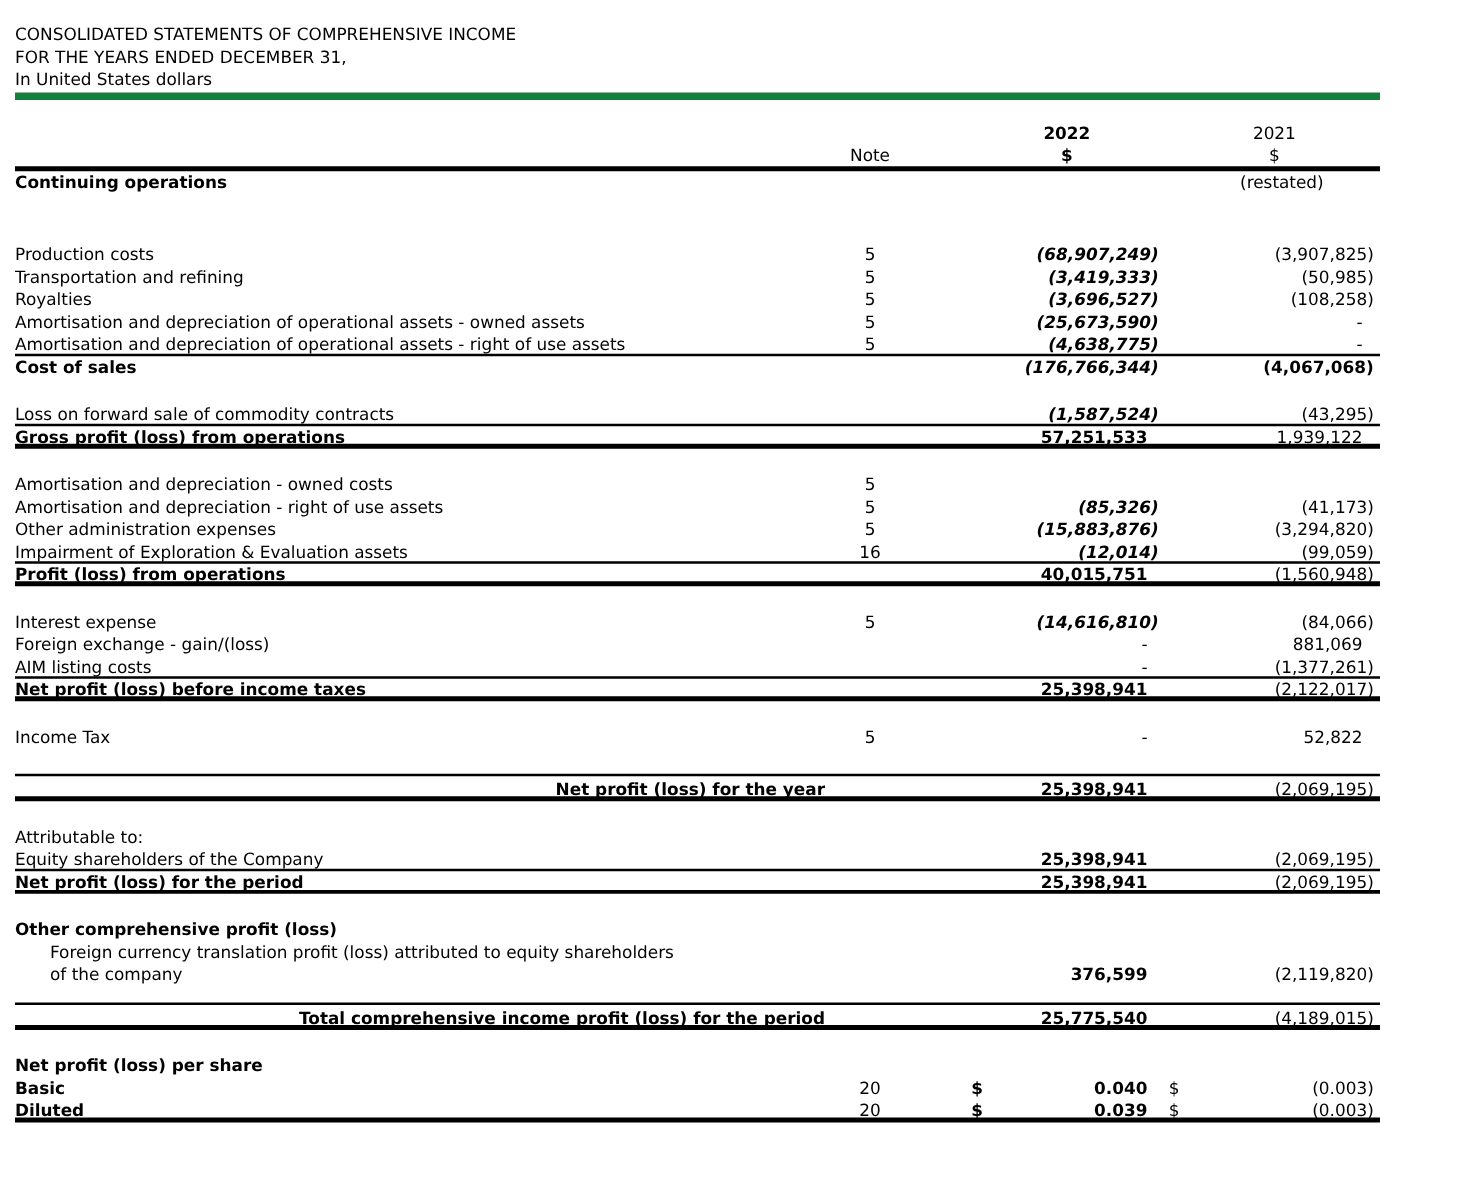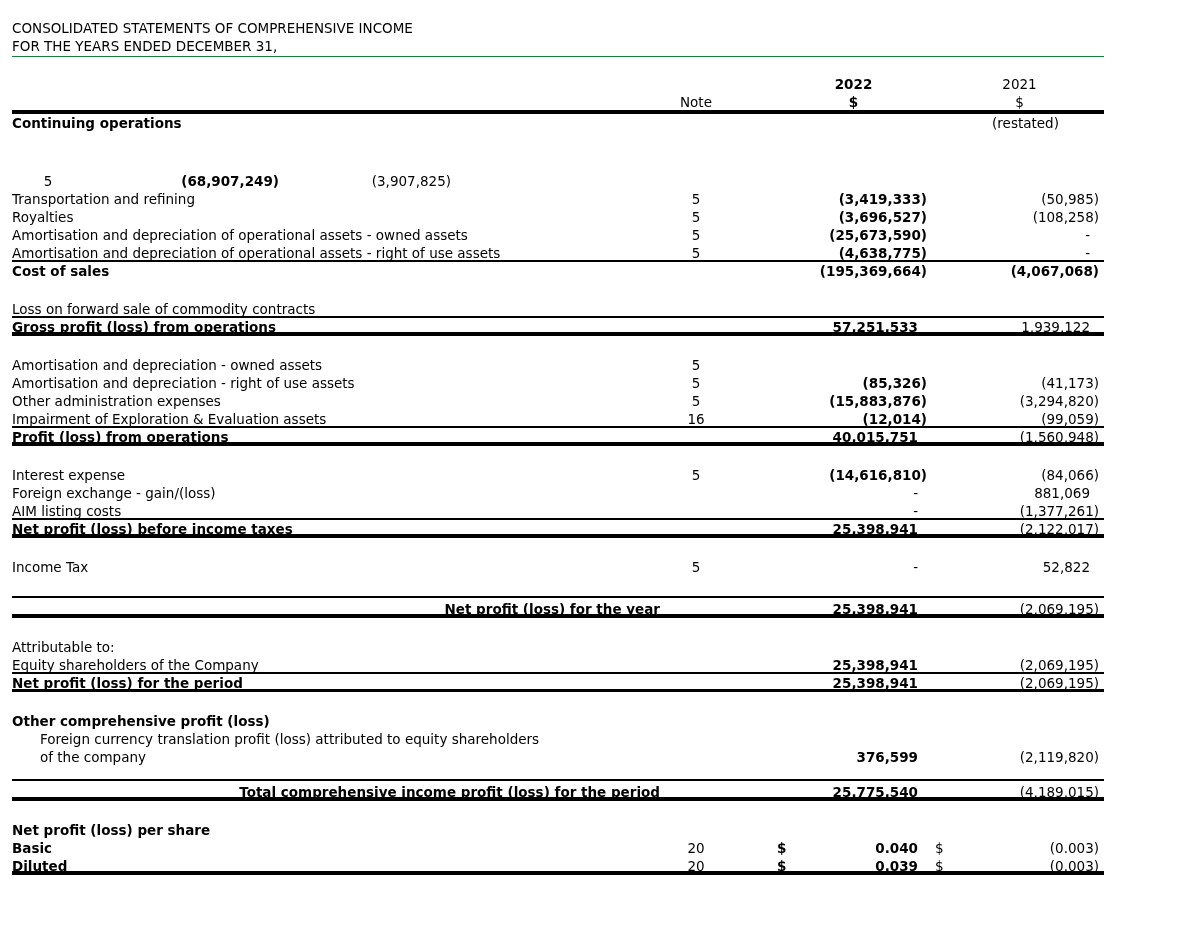--- a/index.html
+++ b/index.html
@@ -8,38 +8,38 @@
     width: 1182px; height: 942px;
     font-family: "DejaVu Sans", "Liberation Sans", sans-serif;
     font-size: 13.5px; color: #000;
     overflow: hidden;
   }
   .page { padding: 19px 0 0 12px; }
   .content { width: 1092px; }
 
   
   .title-line { height: 18px; line-height: 18px; white-space: nowrap; }
-  .title-block { border-bottom: 1px solid #15803d; padding-bottom: 1px; }
+  .title-block { border-bottom: 6px solid #15803d; padding-bottom: 1px; }
   .head-gap { height: 18px; }
 
   
   .row { display: flex; height: 18px; line-height: 18px; position: relative; white-space: nowrap; }
   .row.tall { height: 22px; padding-top: 4px; text-align: right; }
   .row.hd2 { height: 21px; }
 
   .c-label { width: 648px; overflow: hidden; }
   .c-label.ind { padding-left: 28px; }
   .c-note  { width: 72px; text-align: center; }
   .c-vals  { width: 372px; display: flex; position: relative; }
   .c-v22   { width: 198px; padding-left: 45px; display: flex; position: relative; }
   .c-v21   { width: 174px; padding-left: 5px;  display: flex; position: relative; }
 
   .v { margin-left: auto; }
   .c-v22 .v { padding-right: 12px; }
-  .c-v22 .v.paren { padding-right: 3px; }
+  .c-v22 .v.paren { padding-right: 3px; font-style: italic; }
   .c-v21 .v { padding-right: 14px; }
   .c-v21 .v.paren { padding-right: 5px; }
   .c-v21.center { justify-content: center; }
   .c-v21.center .v { margin-left: 12px; padding-right: 0 !important; }
   .cur { text-align: left; }
 
   .hcell { display: block; width: 100%; text-align: center; }
   .b { font-weight: bold; }
 
   
@@ -55,20 +55,21 @@
 </style>
 </head>
 <body>
 
 <div class="page">
   <div class="content">
 
     <div class="title-block">
       <div class="title-line">CONSOLIDATED STATEMENTS OF COMPREHENSIVE INCOME</div>
       <div class="title-line">FOR THE YEARS ENDED DECEMBER 31,</div>
+      <div class="title-line">In United States dollars</div>
     </div>
 
     <div class="head-gap"></div>
 
     <div class="row">
       <div class="c-label"></div>
       <div class="c-note"></div>
       <div class="c-vals">
         <div class="c-v22">
           <span class="hcell b">2022</span>
@@ -99,20 +100,21 @@
           <div class="c-vals">
             <div class="c-v22"></div>
             <div class="c-v21 center">
               <span class="v paren">(restated)</span>
             </div>
           </div>
         </div>
         <div class="spacer"></div>
         <div class="spacer"></div>
         <div class="row">
+          <div class="c-label">Production costs</div>
           <div class="c-note">5</div>
           <div class="c-vals">
             <div class="c-v22">
               <span class="v b paren">(68,907,249)</span>
             </div>
             <div class="c-v21">
               <span class="v paren">(3,907,825)</span>
             </div>
           </div>
         </div>
@@ -162,47 +164,55 @@
             <div class="c-v21">
               <span class="v">-</span>
             </div>
           </div>
         </div>
         <div class="row">
           <div class="c-label b">Cost of sales</div>
           <div class="c-note"></div>
           <div class="c-vals">
             <div class="c-v22">
-              <span class="v b paren">(195,369,664)</span>
+              <span class="v b paren">(176,766,344)</span>
             </div>
             <div class="c-v21">
               <span class="v b paren">(4,067,068)</span>
             </div>
           </div>
         </div>
         <div class="spacer"></div>
         <div class="row bb1">
           <div class="c-label">Loss on forward sale of commodity contracts</div>
           <div class="c-note"></div>
+          <div class="c-vals">
+            <div class="c-v22">
+              <span class="v b paren">(1,587,524)</span>
+            </div>
+            <div class="c-v21">
+              <span class="v paren">(43,295)</span>
+            </div>
+          </div>
         </div>
         <div class="row bb3">
           <div class="c-label b">Gross profit (loss) from operations</div>
           <div class="c-note"></div>
           <div class="c-vals">
             <div class="c-v22">
               <span class="v b">57,251,533</span>
             </div>
             <div class="c-v21">
               <span class="v">1,939,122</span>
             </div>
           </div>
         </div>
         <div class="spacer"></div>
         <div class="row">
-          <div class="c-label">Amortisation and depreciation - owned assets</div>
+          <div class="c-label">Amortisation and depreciation - owned costs</div>
           <div class="c-note">5</div>
         </div>
         <div class="row">
           <div class="c-label">Amortisation and depreciation - right of use assets</div>
           <div class="c-note">5</div>
           <div class="c-vals">
             <div class="c-v22">
               <span class="v b paren">(85,326)</span>
             </div>
             <div class="c-v21">

